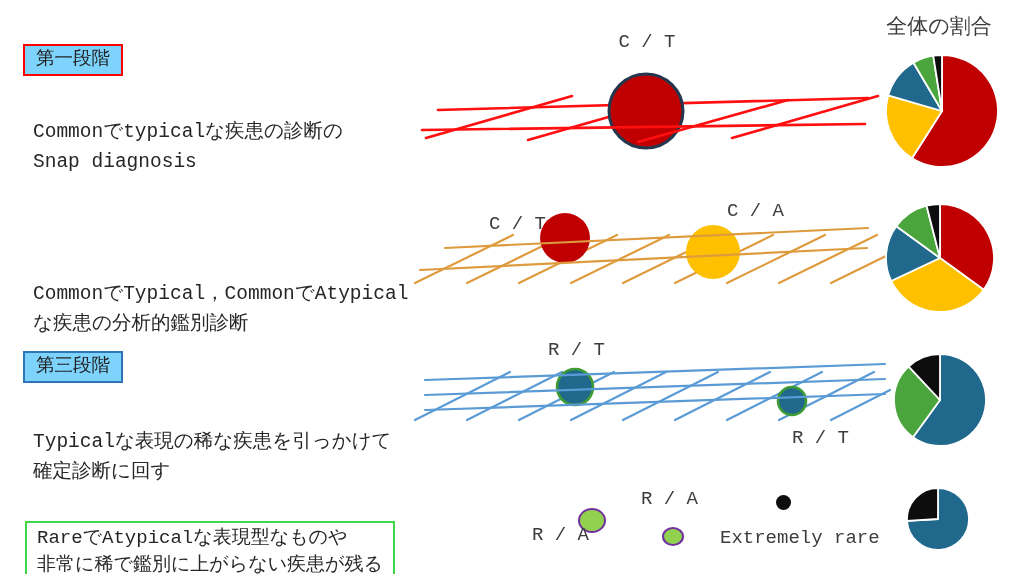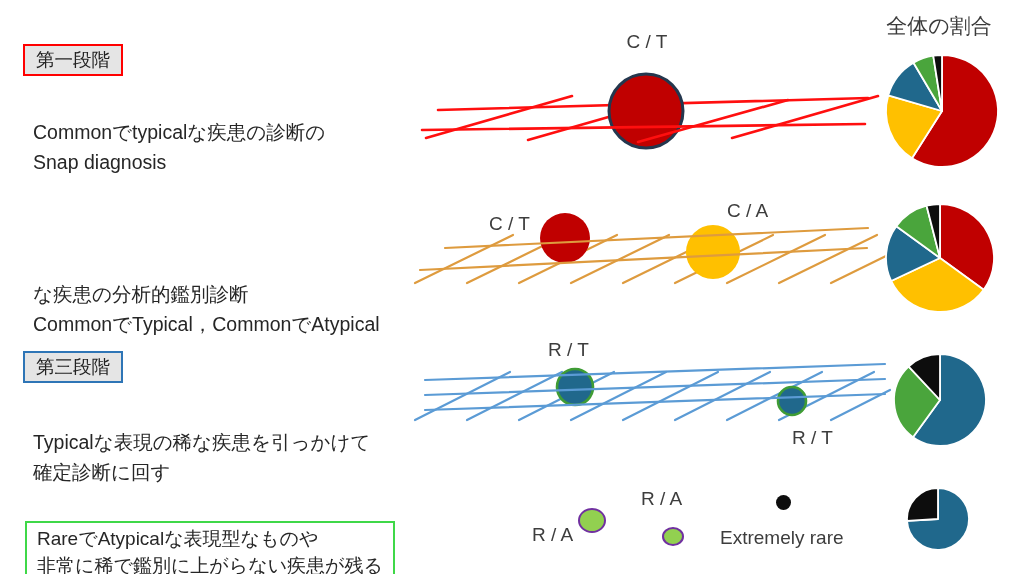--- a/index.html
+++ b/index.html
@@ -1,22 +1,22 @@
 <!DOCTYPE html>
 <html style="--red: #C00000; --yellow: #FFC000; --teal: #20688C; --green: #4AA53C; --black: #0D0D0D; --light_green: #92D050; --purple: #7030A0; --navy: #24374E; --circle_green: #3F9C35; --line_red: #FF0F0F; --line_orange: #DE9B3E; --line_blue: #5B9BD5; --box_red: #FF0000; --box_orange: #E8A33D; --box_blue: #2E75B6; --box_green: #3FD848; --text: #262626; --label: #3D3D3D;"><head>
 <meta charset="utf-8">
 <title>Diagram</title>
 <style>
   html,body{margin:0;padding:0;background:#ffffff;}
   .canvas{
     position:relative;width:1020px;height:574px;background:#ffffff;overflow:hidden;
-    font-family:Liberation Sans, sans-serif;
+    font-family:Liberation Mono, monospace;
   }
   .stagebox{
-    position:absolute;display:inline-block;background:#e5e5e5;color:#222;
+    position:absolute;display:inline-block;background:#7dd3fc;color:#222;
     font-size:18.5px;line-height:24px;padding:2px 11px;white-space:nowrap;
   }
   .sb-red{border:2.2px solid var(--box_red);}
   .sb-orange{border:2.2px solid var(--box_orange);}
   .sb-blue{border:2.2px solid var(--box_blue);}
   .desc{position:absolute;color:var(--text);font-size:19.5px;line-height:30px;white-space:nowrap;margin-top:33px;}
   .greenbox{
     position:absolute;border:2px solid var(--box_green);padding:2px 10px;
     color:var(--text);font-size:19px;line-height:27px;white-space:nowrap;background:#fff;margin-top:32px;
   }
@@ -60,22 +60,22 @@
 
   <svg class="pie" width="120" height="120" style="left:882px;top:51px;">
       <path d="M60,60 L60.00,4.00 A56,56 0 1 1 29.99,107.28 Z" fill="#C00000" stroke="#ffffff" stroke-width="1.8" stroke-linejoin="round"></path>
       <path d="M60,60 L29.99,107.28 A56,56 0 0 1 6.22,44.38 Z" fill="#FFC000" stroke="#ffffff" stroke-width="1.8" stroke-linejoin="round"></path>
       <path d="M60,60 L6.22,44.38 A56,56 0 0 1 31.49,11.80 Z" fill="#20688C" stroke="#ffffff" stroke-width="1.8" stroke-linejoin="round"></path>
       <path d="M60,60 L31.49,11.80 A56,56 0 0 1 51.24,4.69 Z" fill="#4AA53C" stroke="#ffffff" stroke-width="1.8" stroke-linejoin="round"></path>
       <path d="M60,60 L51.24,4.69 A56,56 0 0 1 60.00,4.00 Z" fill="#0D0D0D" stroke="#ffffff" stroke-width="1.8" stroke-linejoin="round"></path>
     </svg>
 
   <div class="desc" style="left:33px;top:246px;">
+    <div>CommonでTypical，CommonでAtypical</div>
     <div>な疾患の分析的鑑別診断</div>
-    <div>CommonでTypical，CommonでAtypical</div>
   </div>
   <div class="marker-label" style="left:489px;top:213px;">C / T</div>
   <div class="marker-label" style="left:727px;top:200px;">C / A</div>
 
   <svg class="net" style="left:425px;top:215px;" width="465" height="80" viewBox="0 0 465 80">
     <line class="ln-orange" x1="-10" y1="68" x2="88" y2="20"></line>
     <line class="ln-orange" x1="42" y1="68" x2="140" y2="20"></line>
     <line class="ln-orange" x1="94" y1="68" x2="192" y2="20"></line>
     <line class="ln-orange" x1="146" y1="68" x2="244" y2="20"></line>
     <line class="ln-orange" x1="198" y1="68" x2="296" y2="20"></line>

